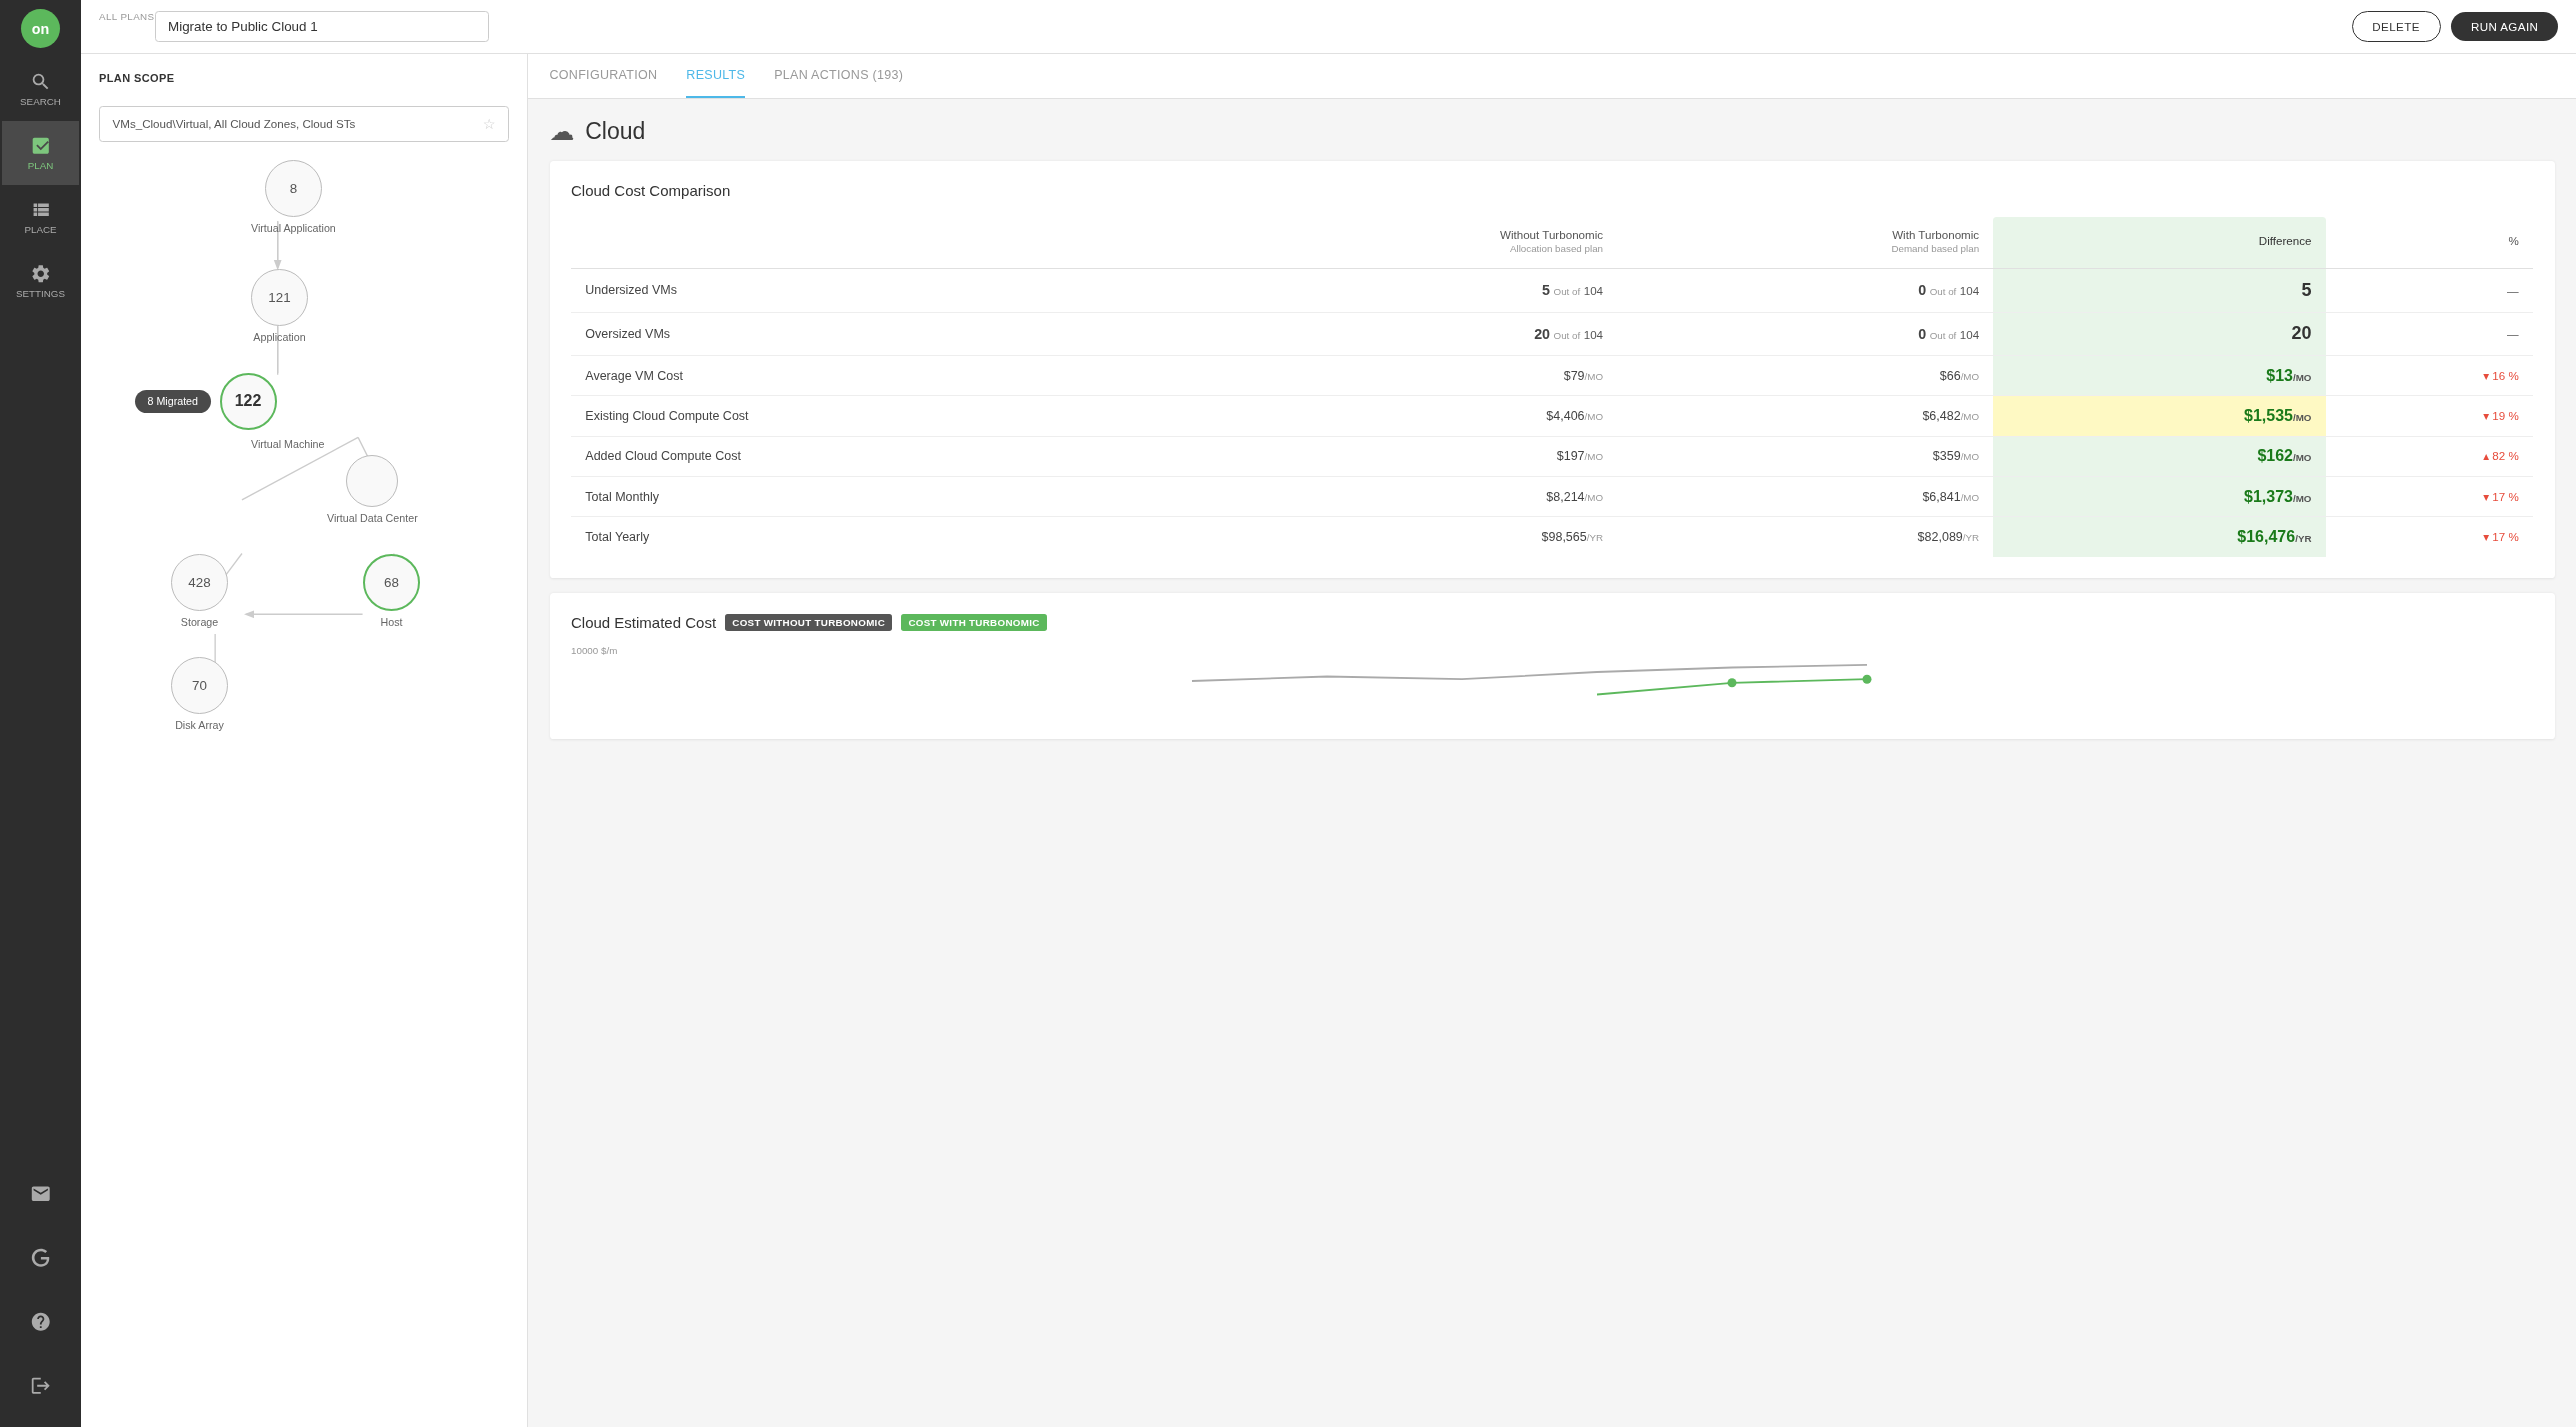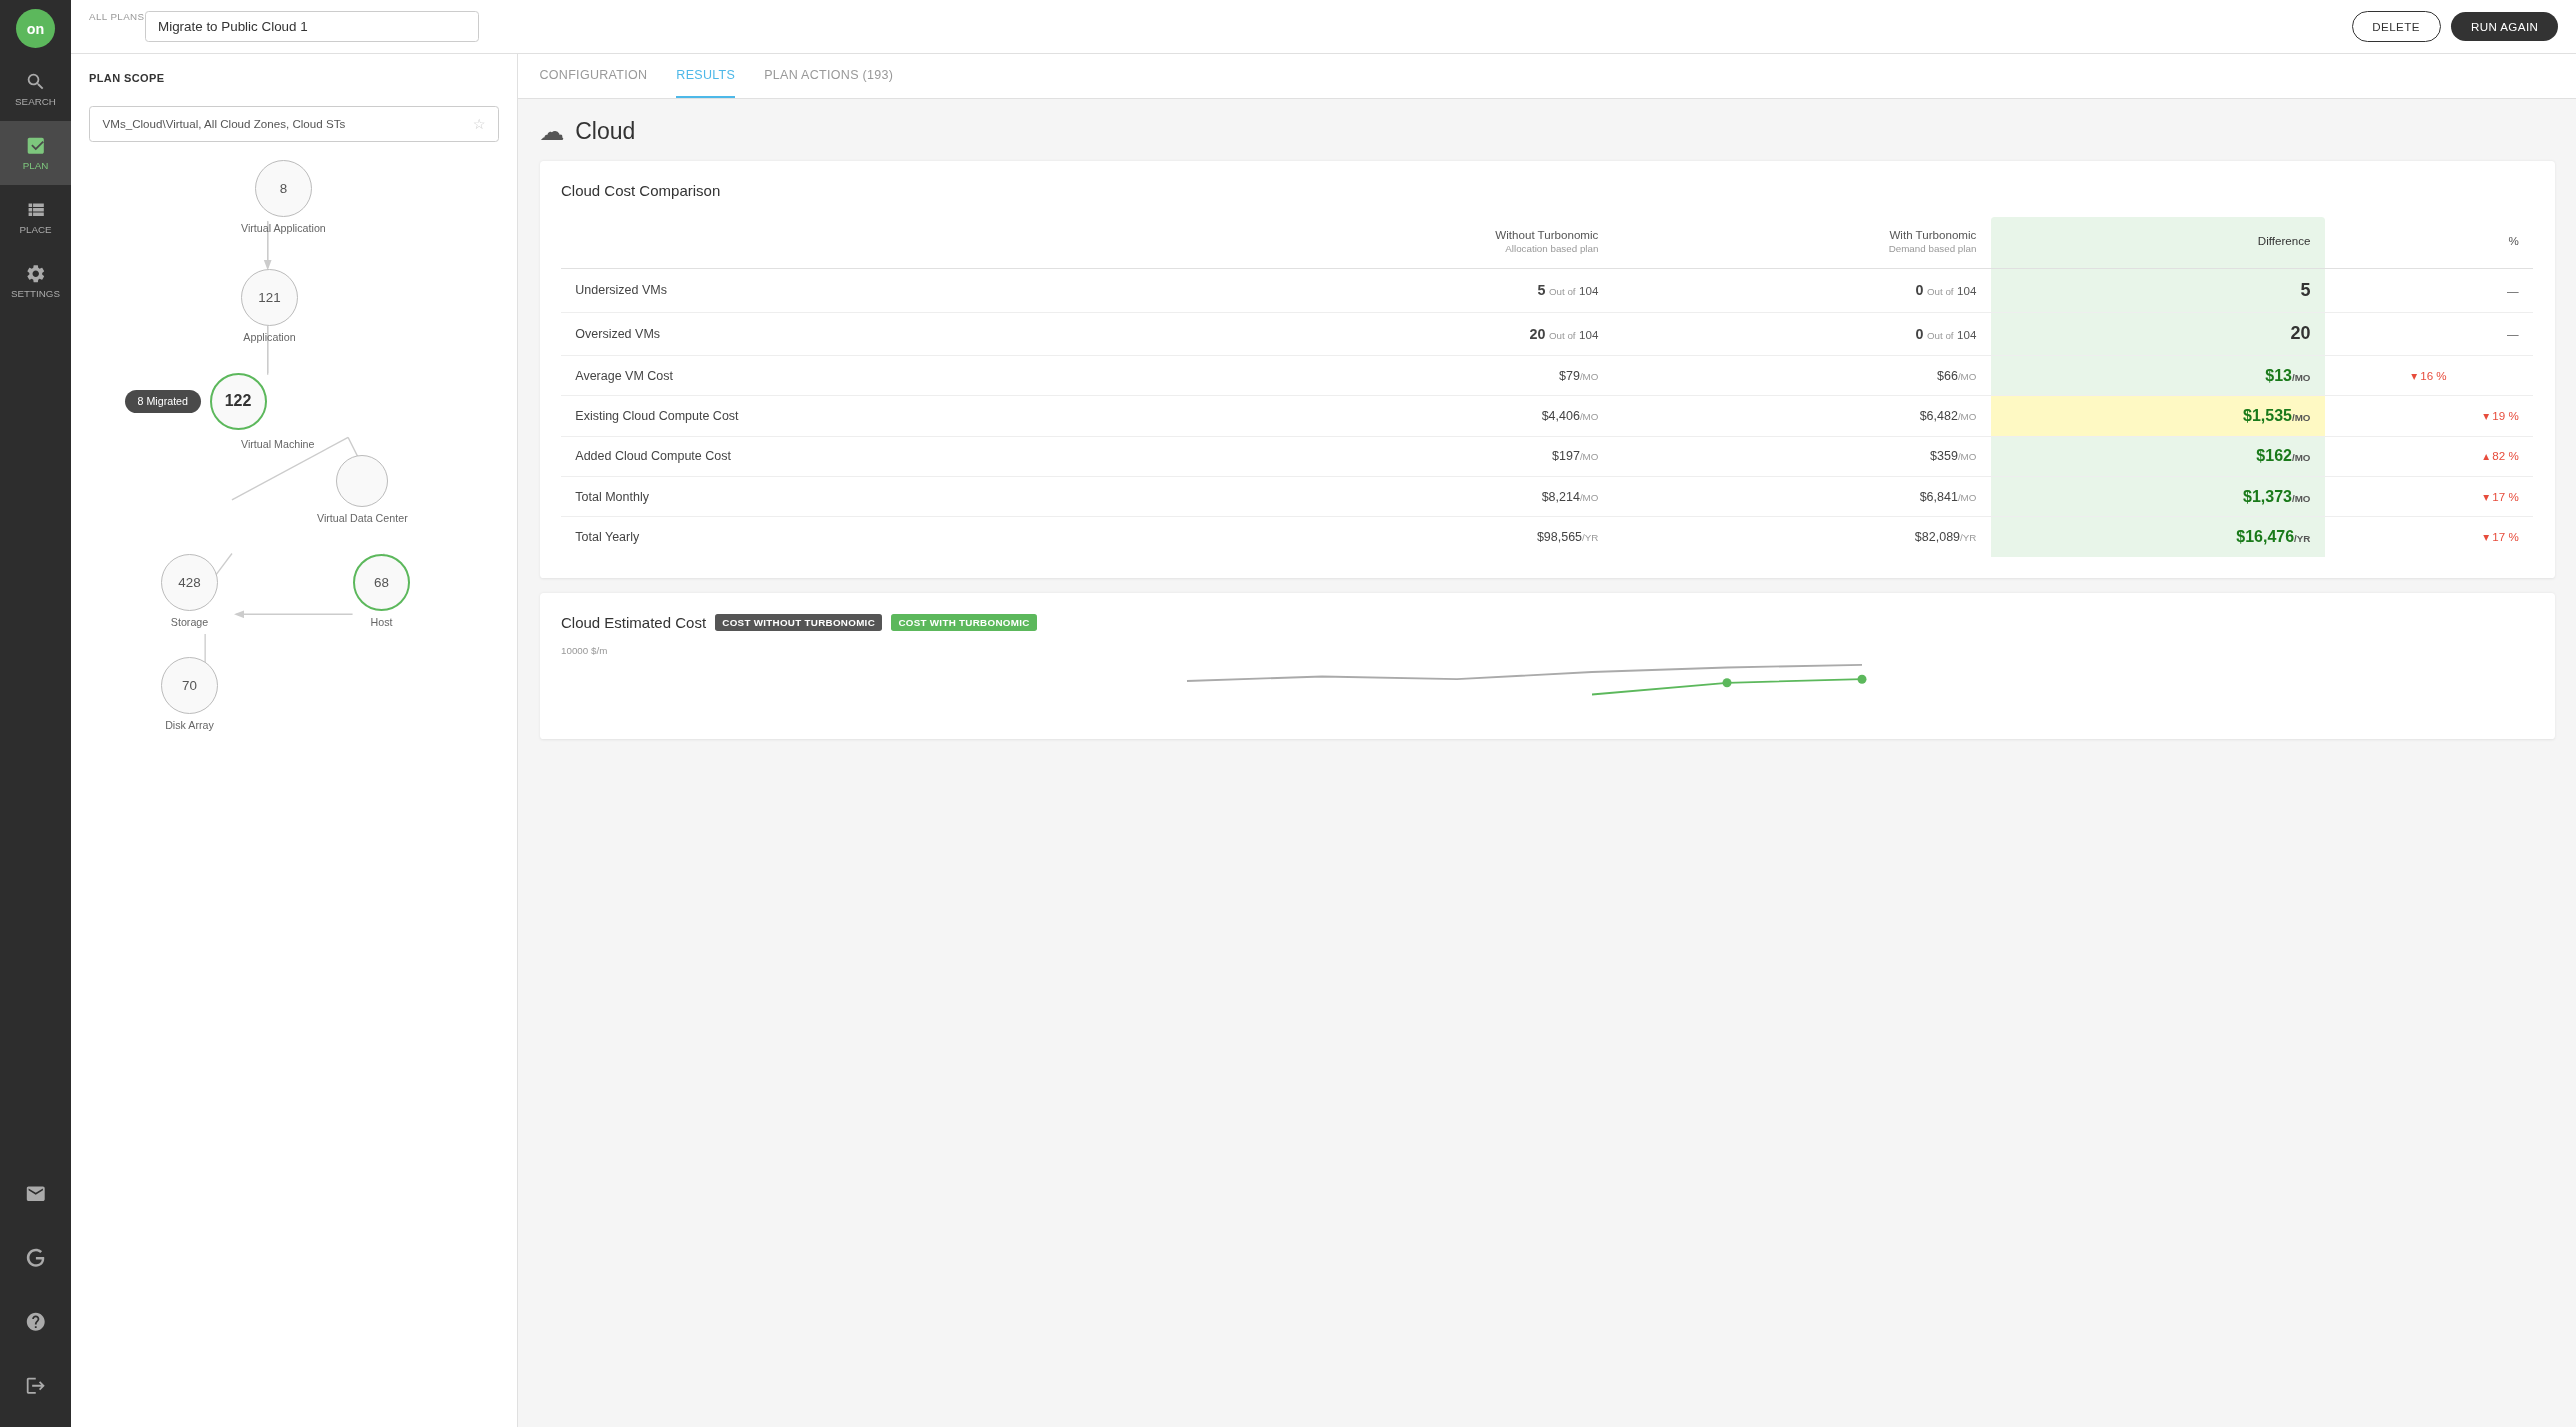--- a/index.html
+++ b/index.html
@@ -1,20 +1,20 @@
 <!DOCTYPE html>
 <html style="font-size:14.3px"><head>
   <meta charset="utf-8">
   <style>
     * { box-sizing: border-box; margin: 0; padding: 0; }
     body { font-family: -apple-system, BlinkMacSystemFont, 'Segoe UI', Arial, sans-serif; background: #f5f5f5; display: flex; height: 100vh; overflow: hidden; }
 
     
     .sidebar {
-      width: 71px;
+      width: 81px;
       background: #2d2d2d;
       display: flex;
       flex-direction: column;
       align-items: center;
       padding-top: 0;
       flex-shrink: 0;
     }
     .sidebar-logo {
       width: 77px;
       height: 57px;
@@ -548,21 +548,21 @@
                   <td style="text-align: right;"><span style="font-size:14.3px;font-weight:700">20</span> <span style="font-size:9.8px;color:#999">Out of</span> <span style="font-size:11.6px;color:#555">104</span></td>
                   <td style="text-align: right;"><span style="font-size:14.3px;font-weight:700">0</span> <span style="font-size:9.8px;color:#999">Out of</span> <span style="font-size:11.6px;color:#555">104</span></td>
                   <td class="diff-cell" style="text-align: right; background: rgb(232, 245, 233);"><span style="font-size:18px;font-weight:700;color:#333">20</span></td>
                   <td style="text-align: right; font-size: 11.6px; color: rgb(85, 85, 85);">—</td>
                 </tr>
                 <tr>
                   <td style="font-size: 12.5px;">Average VM Cost</td>
                   <td style="text-align: right;"><span style="font-size:12.5px">$79</span><span style="font-size:9.8px;color:#999">/MO</span></td>
                   <td style="text-align: right;"><span style="font-size:12.5px">$66</span><span style="font-size:9.8px;color:#999">/MO</span></td>
                   <td class="diff-cell" style="text-align: right; background: rgb(232, 245, 233);"><span style="font-size:16px;font-weight:700;color:#1a7a1a">$13</span><span style="font-size:9.8px;color:#555">/MO</span></td>
-                  <td style="text-align: center; font-size: 11.6px; color: rgb(231, 76, 60);">▾ 16 %</td>
+                  <td style="text-align: right; font-size: 11.6px; color: rgb(231, 76, 60);">▾ 16 %</td>
                 </tr>
                 <tr>
                   <td style="font-size: 12.5px;">Existing Cloud Compute Cost</td>
                   <td style="text-align: right;"><span style="font-size:12.5px">$4,406</span><span style="font-size:9.8px;color:#999">/MO</span></td>
                   <td style="text-align: right;"><span style="font-size:12.5px">$6,482</span><span style="font-size:9.8px;color:#999">/MO</span></td>
                   <td class="diff-cell" style="text-align: right; background: #fef9c3;"><span style="font-size:16px;font-weight:700;color:#1a7a1a">$1,535</span><span style="font-size:9.8px;color:#555">/MO</span></td>
                   <td style="text-align: right; font-size: 11.6px; color: rgb(231, 76, 60);">▾ 19 %</td>
                 </tr>
                 <tr>
                   <td style="font-size: 12.5px;">Added Cloud Compute Cost</td>

